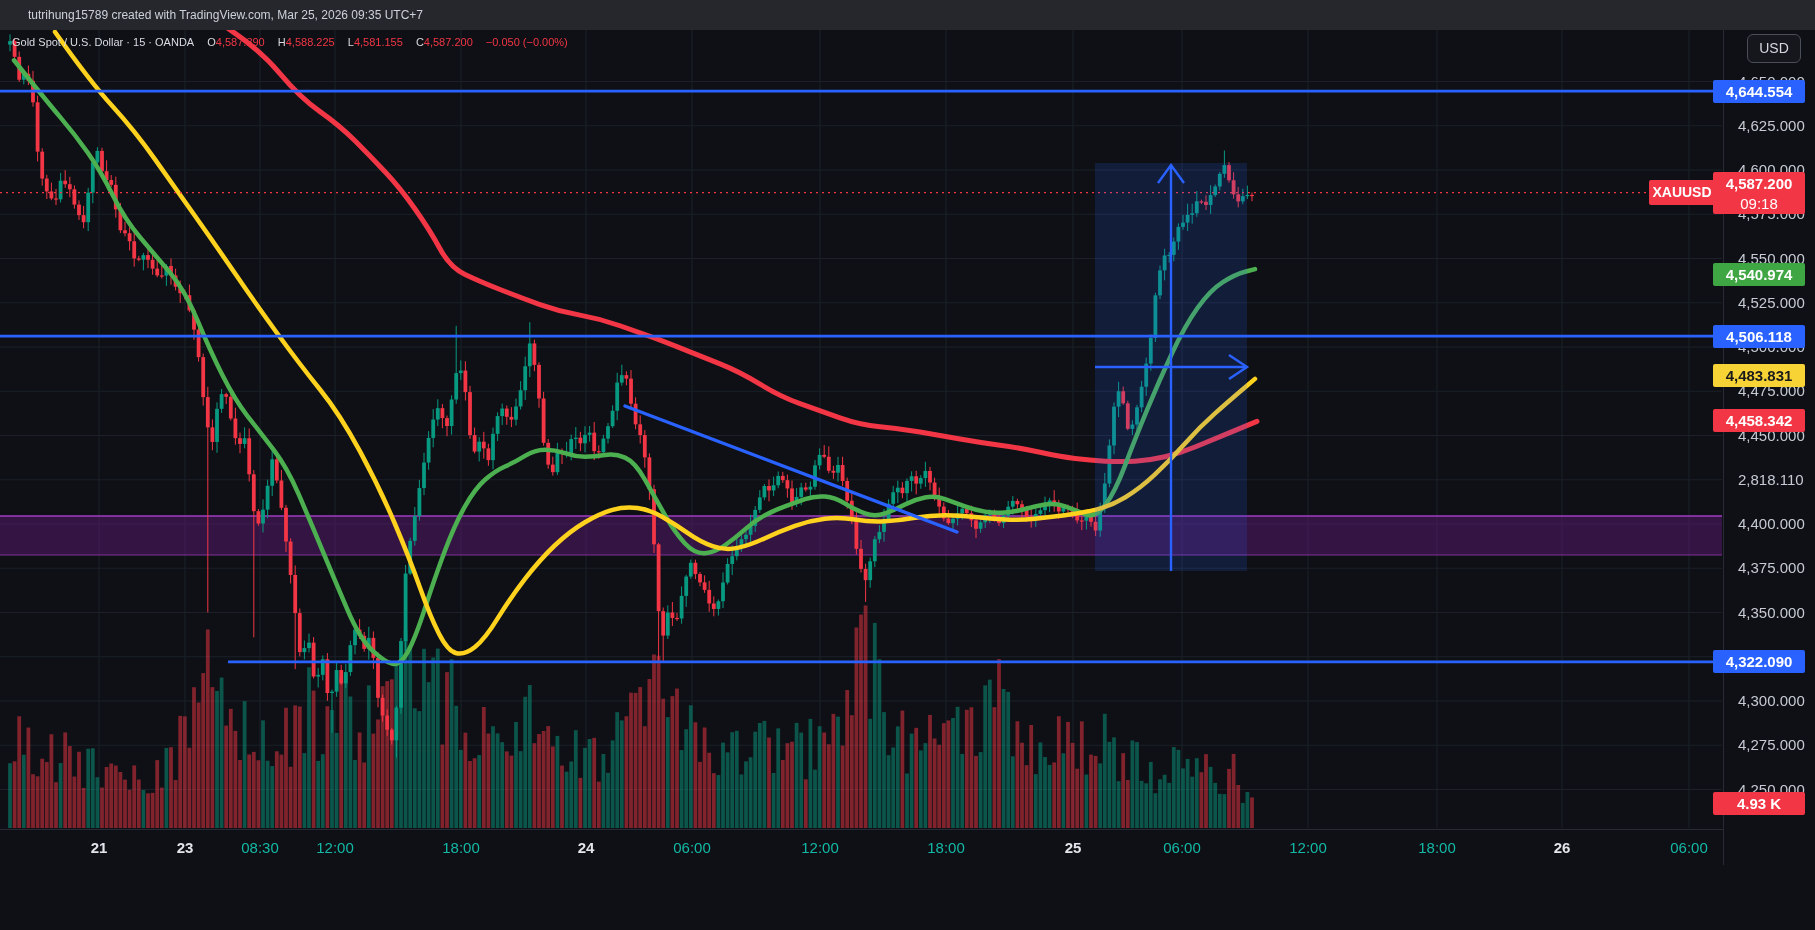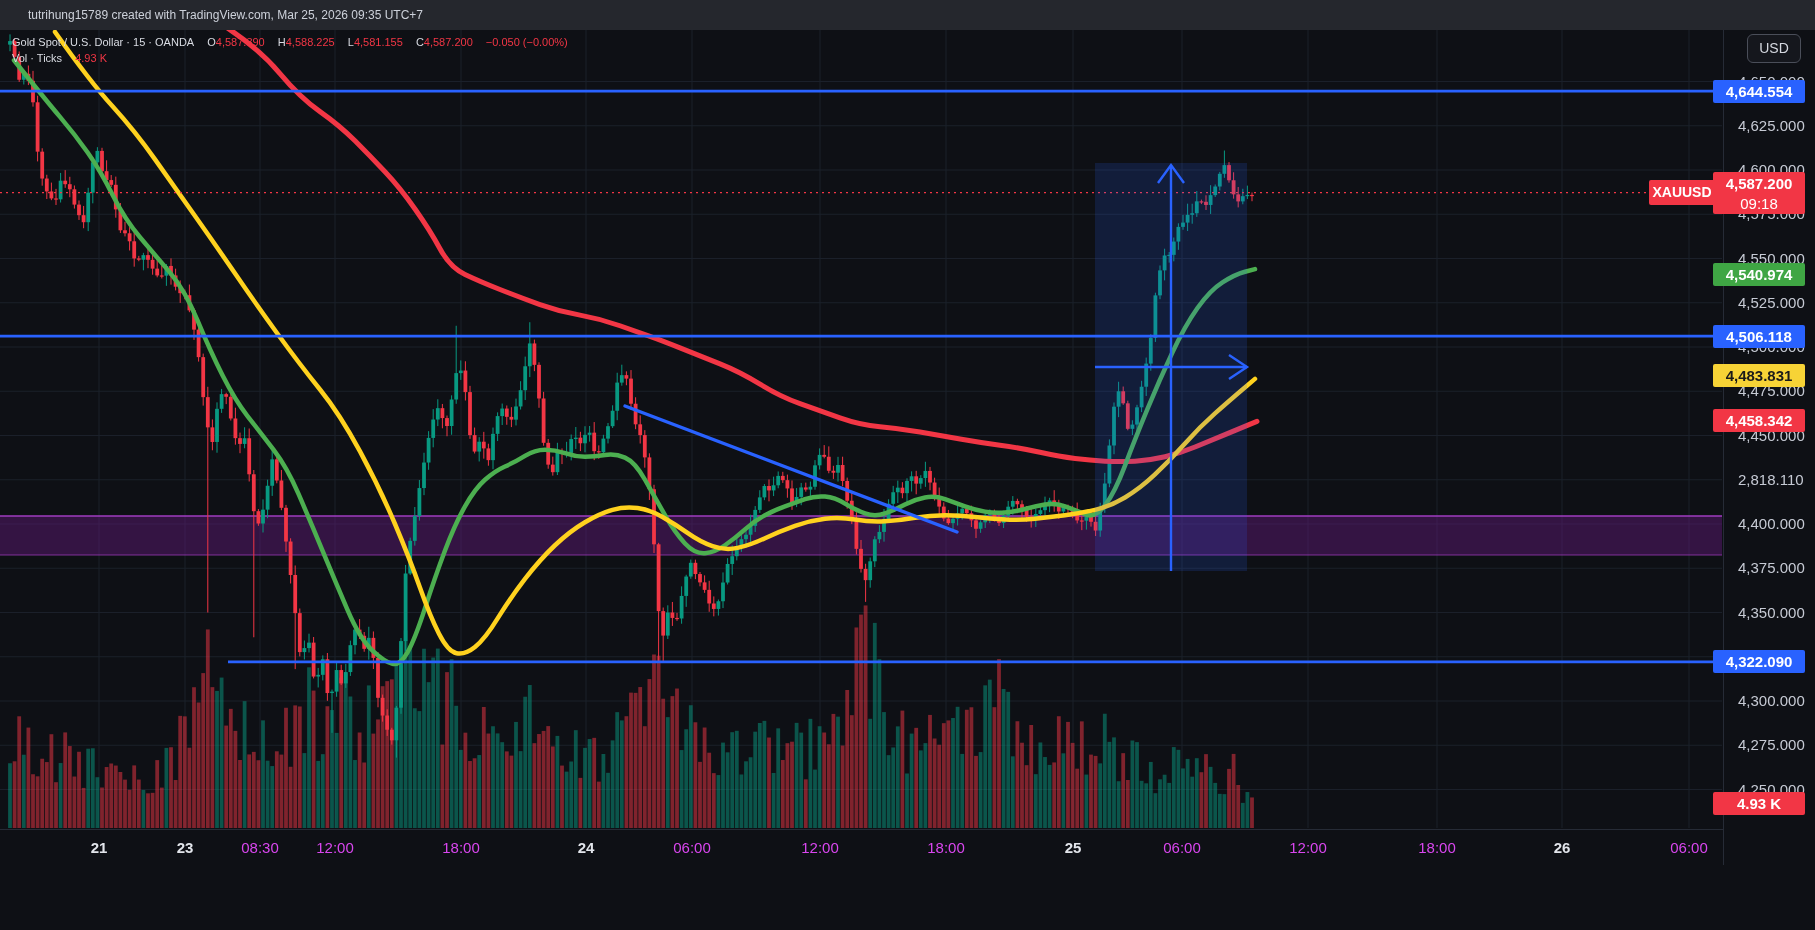--- a/index.html
+++ b/index.html
@@ -28,21 +28,21 @@
   .price-axis{position:absolute;left:1723px;top:30px;width:92px;height:835px;z-index:4;
               background:#0e1015;border-left:1px solid #262b36;}
   .p-tick{position:absolute;left:14px;color:#c6cad4;font-size:15px;white-space:nowrap;}
   .p-badge{position:absolute;left:-11px;width:92px;height:23px;line-height:23px;z-index:3;
            text-align:center;font-size:15px;font-weight:bold;border-radius:2px;color:#fff;}
   .p-badge.two{height:42px;line-height:20px;padding-top:2px;box-sizing:border-box;}
   .sym-tag{position:absolute;left:1649px;width:66px;height:25px;line-height:25px;z-index:6;
            background:#f23645;color:#fff;font-size:14px;font-weight:bold;text-align:center;border-radius:2px;}
   .time-axis{position:absolute;left:0;top:829px;width:1723px;height:36px;z-index:4;
              background:#0e1015;border-top:1px solid #262b36;}
-  .t-tick{position:absolute;top:9px;transform:translateX(-50%);color:#d946ef;font-size:15px;}
+  .t-tick{position:absolute;top:9px;transform:translateX(-50%);color:#14b8a6;font-size:15px;}
   .t-tick.major{color:#e2e5eb;font-weight:bold;}
 </style>
 </head>
 <body>
 
 <div id="app">
 
   <div class="topbar">
     <span>tutrihung15789 created with TradingView.com, Mar 25, 2026 09:35 UTC+7</span>
   </div>
@@ -920,24 +920,20 @@
 
   <div class="legend">
     <div class="row">
       <span class="t-white">Gold Spot / U.S. Dollar · 15 · OANDA</span><span class="gap"></span>
       <span class="t-white">O</span><span class="t-red">4,587.390</span><span class="gap"></span>
       <span class="t-white">H</span><span class="t-red">4,588.225</span><span class="gap"></span>
       <span class="t-white">L</span><span class="t-red">4,581.155</span><span class="gap"></span>
       <span class="t-white">C</span><span class="t-red">4,587.200</span><span class="gap"></span>
       <span class="t-red">−0.050 (−0.00%)</span>
     </div>
-    <div class="row">
-      <span class="t-white">Vol · Ticks</span><span class="gap"></span>
-      <span class="t-red">4.93 K</span>
-    </div>
   </div>
 
 
   <div class="usd-btn">USD</div>
 
   <div class="price-axis">
       <div class="p-tick" style="top: 42.5px;">4,650.000</div>
       <div class="p-tick" style="top: 86.75px;">4,625.000</div>
       <div class="p-tick" style="top: 131px;">4,600.000</div>
       <div class="p-tick" style="top: 175.25px;">4,575.000</div>

